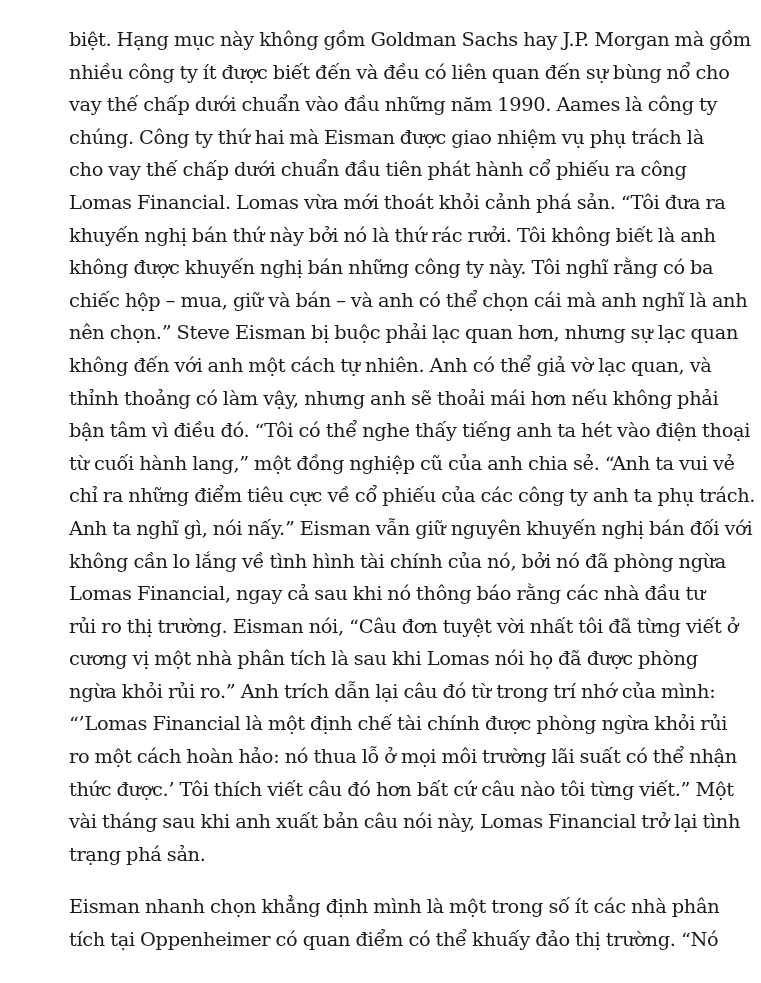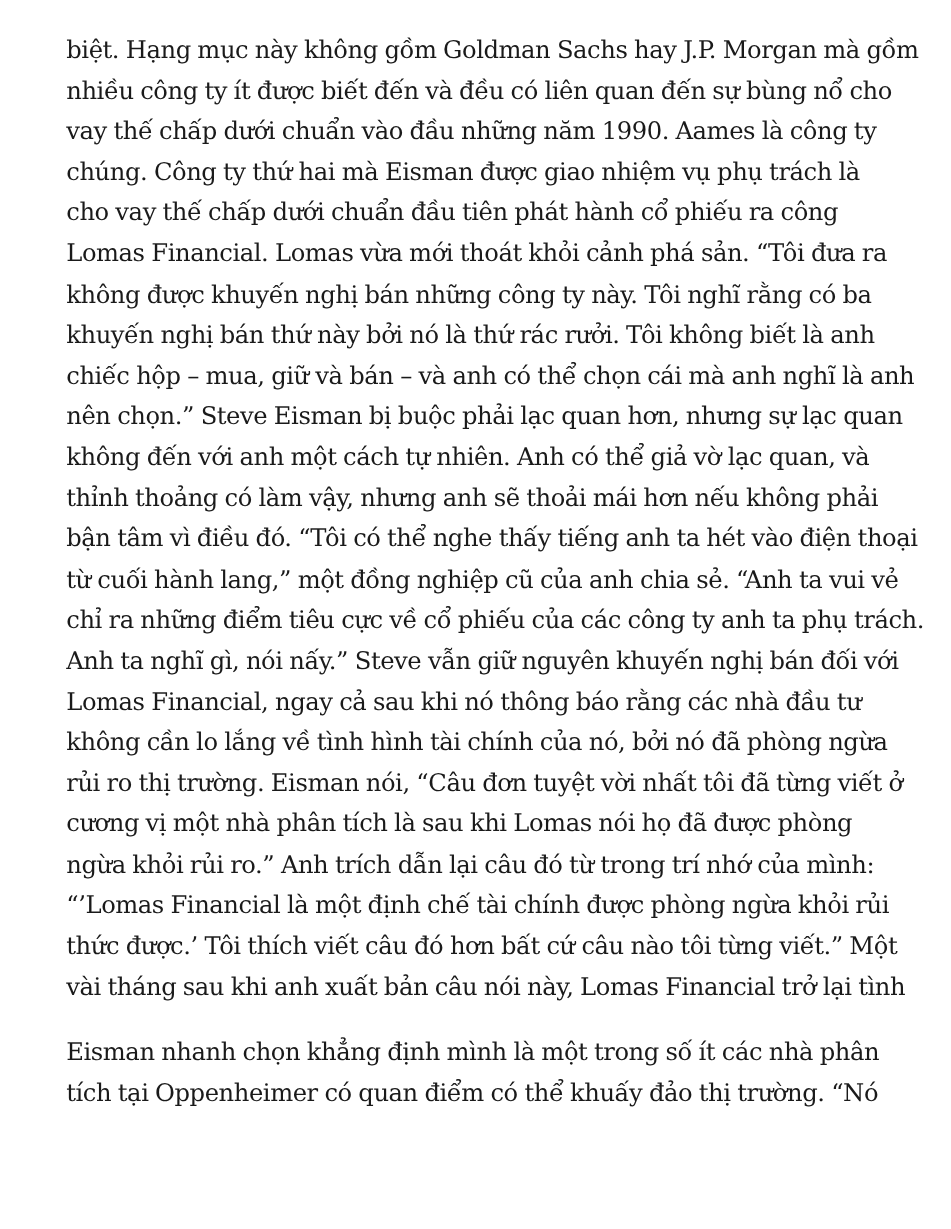--- a/index.html
+++ b/index.html
@@ -8,21 +8,21 @@
       background: #ffffff;
     }
     body {
       width: 761px;
       height: 983px;
       overflow: hidden;
       position: relative;
     }
     .page {
       position: absolute;
-      left: 53px;
+      left: 69px;
       top: 24px;
       width: 680px;
       color: #1a1a1a;
       font-family: "DejaVu Serif", "Liberation Serif", serif;
       font-size: 19.4px;
       letter-spacing: -0.35px;
       word-spacing: -0.5px;
     }
     .para {
       margin: 0 0 20px 0;
@@ -38,36 +38,38 @@
 <body>
 
 <div class="page">
   <div class="para">
     <span class="line">biệt. Hạng mục này không gồm Goldman Sachs hay J.P. Morgan mà gồm</span>
     <span class="line">nhiều công ty ít được biết đến và đều có liên quan đến sự bùng nổ cho</span>
     <span class="line">vay thế chấp dưới chuẩn vào đầu những năm 1990. Aames là công ty</span>
     <span class="line">chúng. Công ty thứ hai mà Eisman được giao nhiệm vụ phụ trách là</span>
     <span class="line">cho vay thế chấp dưới chuẩn đầu tiên phát hành cổ phiếu ra công</span>
     <span class="line">Lomas Financial. Lomas vừa mới thoát khỏi cảnh phá sản. “Tôi đưa ra</span>
+    <span class="line">khuyến nghị bán thứ này bởi nó là thứ rác rưởi. Tôi không biết là anh</span>
     <span class="line">không được khuyến nghị bán những công ty này. Tôi nghĩ rằng có ba</span>
-    <span class="line">khuyến nghị bán thứ này bởi nó là thứ rác rưởi. Tôi không biết là anh</span>
     <span class="line">chiếc hộp – mua, giữ và bán – và anh có thể chọn cái mà anh nghĩ là anh</span>
     <span class="line">nên chọn.” Steve Eisman bị buộc phải lạc quan hơn, nhưng sự lạc quan</span>
     <span class="line">không đến với anh một cách tự nhiên. Anh có thể giả vờ lạc quan, và</span>
     <span class="line">thỉnh thoảng có làm vậy, nhưng anh sẽ thoải mái hơn nếu không phải</span>
     <span class="line">bận tâm vì điều đó. “Tôi có thể nghe thấy tiếng anh ta hét vào điện thoại</span>
     <span class="line">từ cuối hành lang,” một đồng nghiệp cũ của anh chia sẻ. “Anh ta vui vẻ</span>
     <span class="line">chỉ ra những điểm tiêu cực về cổ phiếu của các công ty anh ta phụ trách.</span>
-    <span class="line">Anh ta nghĩ gì, nói nấy.” Steve vẫn giữ nguyên khuyến nghị bán đối với</span>
+    <span class="line">Anh ta nghĩ gì, nói nấy.” Eisman vẫn giữ nguyên khuyến nghị bán đối với</span>
+    <span class="line">không cần lo lắng về tình hình tài chính của nó, bởi nó đã phòng ngừa</span>
     <span class="line">Lomas Financial, ngay cả sau khi nó thông báo rằng các nhà đầu tư</span>
-    <span class="line">không cần lo lắng về tình hình tài chính của nó, bởi nó đã phòng ngừa</span>
     <span class="line">rủi ro thị trường. Eisman nói, “Câu đơn tuyệt vời nhất tôi đã từng viết ở</span>
     <span class="line">cương vị một nhà phân tích là sau khi Lomas nói họ đã được phòng</span>
     <span class="line">ngừa khỏi rủi ro.” Anh trích dẫn lại câu đó từ trong trí nhớ của mình:</span>
     <span class="line">“’Lomas Financial là một định chế tài chính được phòng ngừa khỏi rủi</span>
+    <span class="line">ro một cách hoàn hảo: nó thua lỗ ở mọi môi trường lãi suất có thể nhận</span>
     <span class="line">thức được.’ Tôi thích viết câu đó hơn bất cứ câu nào tôi từng viết.” Một</span>
     <span class="line">vài tháng sau khi anh xuất bản câu nói này, Lomas Financial trở lại tình</span>
+    <span class="line">trạng phá sản.</span>
   </div>
   <div class="para">
     <span class="line">Eisman nhanh chọn khẳng định mình là một trong số ít các nhà phân</span>
     <span class="line">tích tại Oppenheimer có quan điểm có thể khuấy đảo thị trường. “Nó</span>
   </div>
 </div>
 
 </body></html>

